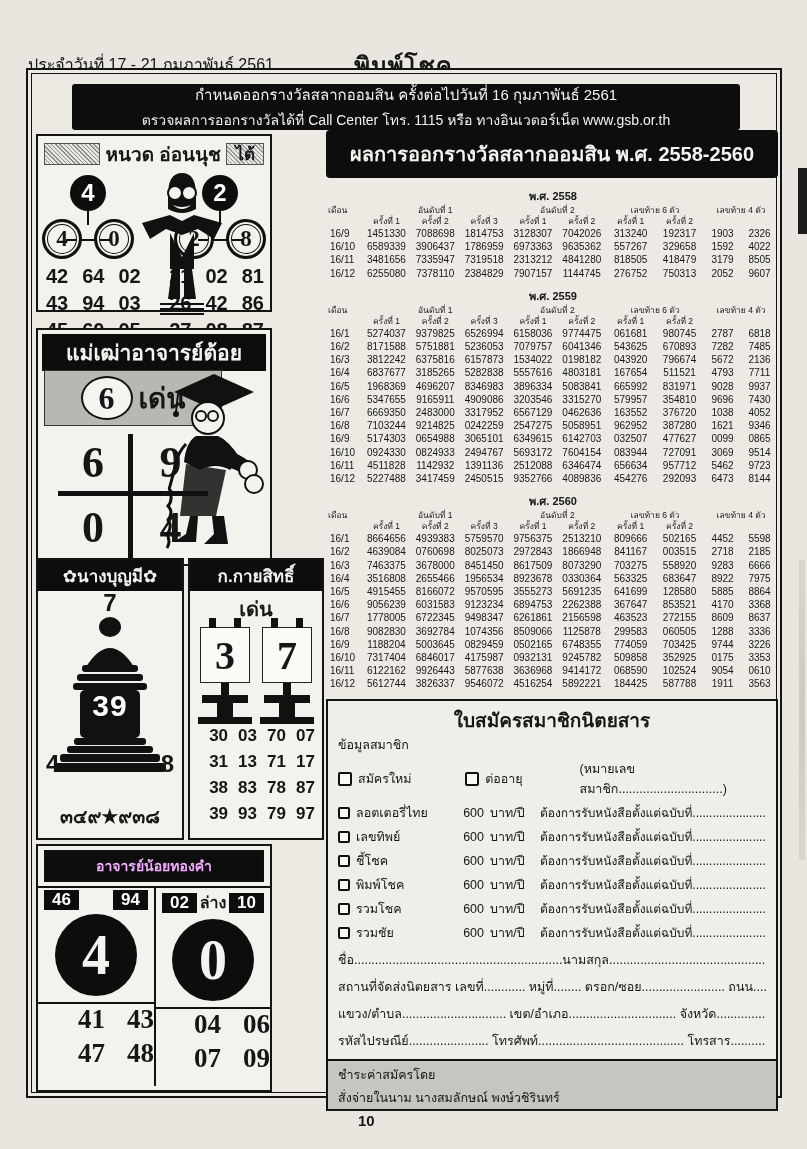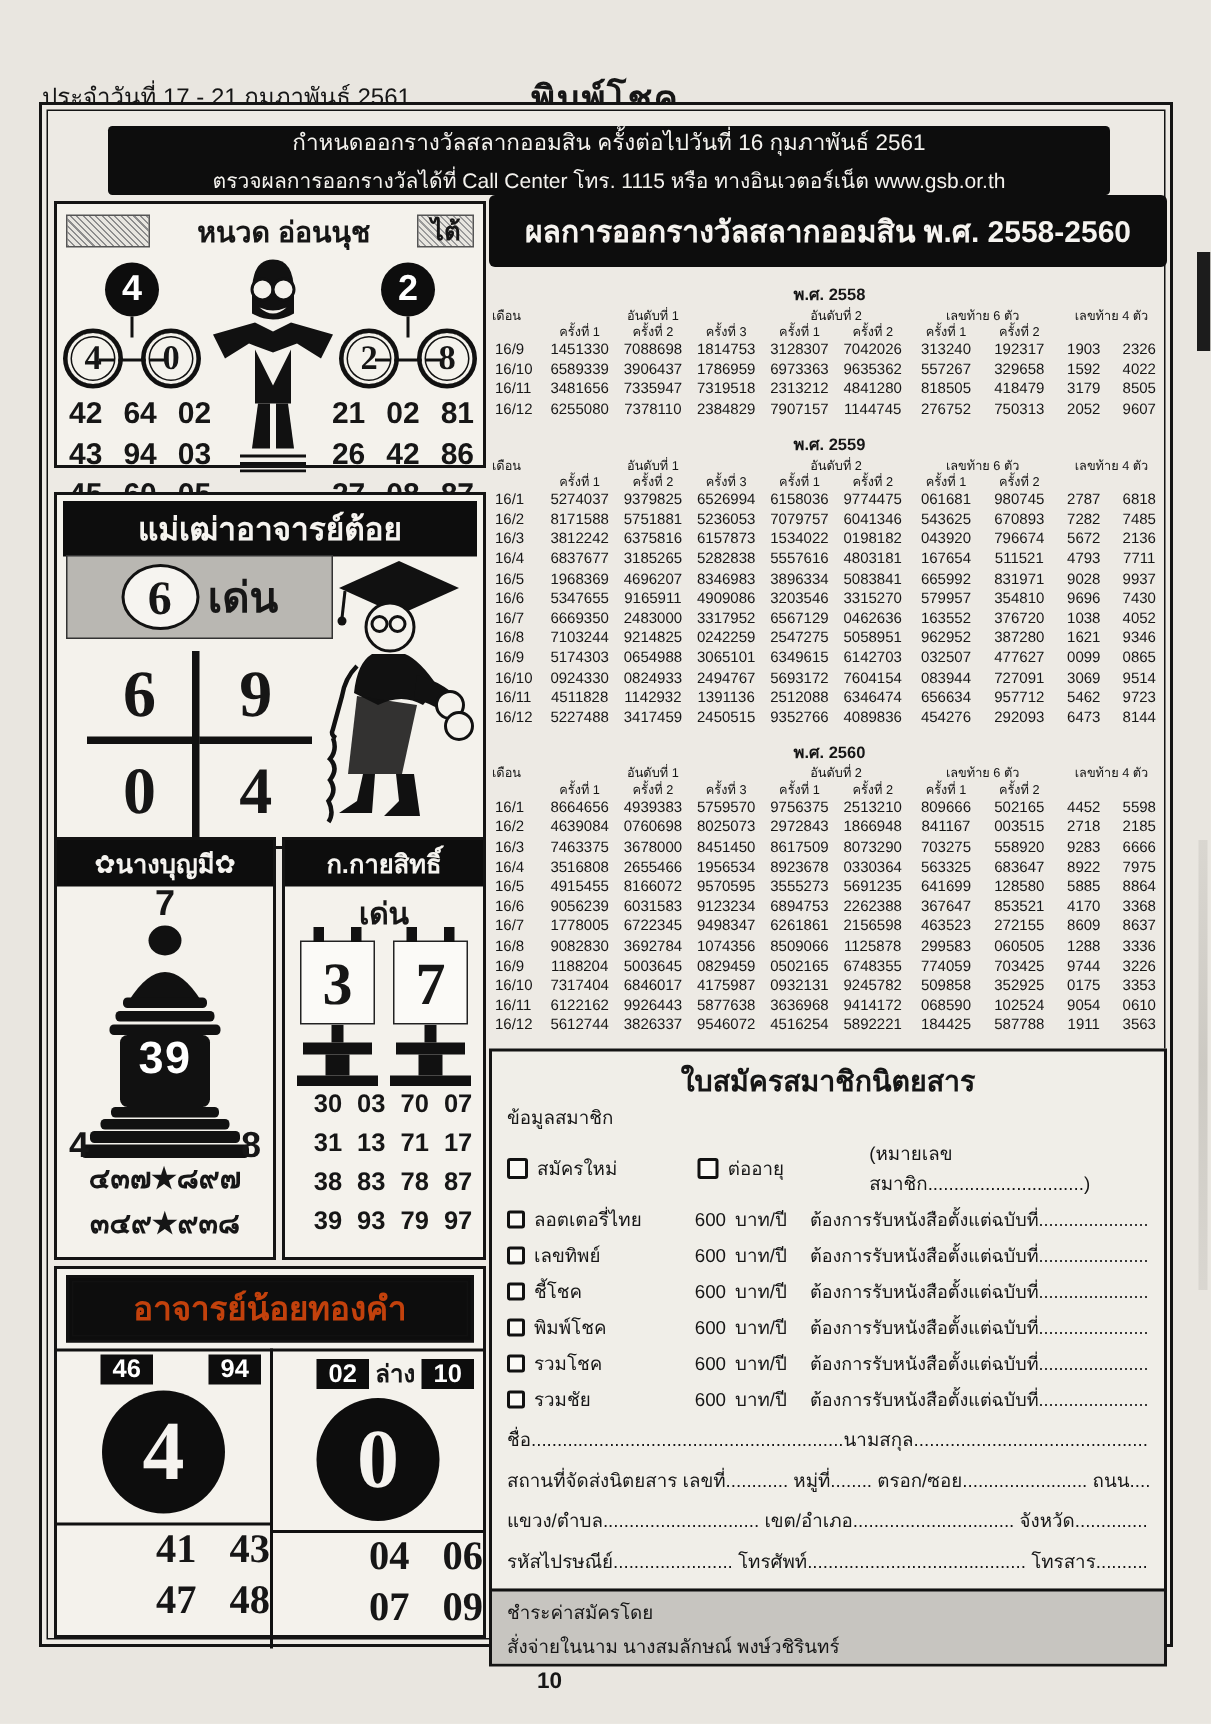--- a/index.html
+++ b/index.html
@@ -26,21 +26,21 @@
     background:#edeae4; }
 
   
   .gsb-banner { position:absolute; left:44px; top:14px; width:668px; height:46px;
     background:#0d0d0d; color:#f4f2ee; text-align:center; border-radius:3px;
     display:flex; flex-direction:column; justify-content:center; gap:2px; }
   .gsb-banner .l1 { font-size:15px; }
   .gsb-banner .l2 { font-size:14px; }
 
   
-  .lbox { position:absolute; left:8px; width:288px; background:#f4f2ec; border:2px solid #141414; }
+  .lbox { position:absolute; left:8px; width:236px; background:#f4f2ec; border:2px solid #141414; }
   .black-bar { background:#0d0d0d; color:#f5f3ef; text-align:center; font-weight:bold; }
 
   
   #box-nuat { top:64px; height:178px; }
   .nuat-titlerow { display:flex; align-items:center; justify-content:space-between; padding:3px 6px 0 6px; }
   .hatch { background:repeating-linear-gradient(45deg,#8d8d8d 0 1px,#e8e6e0 1px 3px);
     border:1px solid #555; width:56px; height:22px; }
   .nuat-title { font-size:19px; font-weight:bold; }
   .nuat-tag { font-size:17px; font-weight:bold; padding:0 8px; height:22px; line-height:22px;
     background:repeating-linear-gradient(45deg,#9a9a9a 0 1px,#e8e6e0 1px 3px); border:1px solid #555; }
@@ -94,25 +94,25 @@
     font-family:"Liberation Serif","DejaVu Serif",serif; font-size:40px; font-weight:bold;
     position:relative; }
   .placard::before { content:""; position:absolute; top:-10px; left:8px; width:7px; height:10px; background:#111; }
   .placard::after  { content:""; position:absolute; top:-10px; right:8px; width:7px; height:10px; background:#111; }
   .kai-grid { position:absolute; bottom:8px; left:12px; right:0; font-size:17px; font-weight:bold; }
   .kai-grid .grid-row { display:flex; justify-content:center; gap:10px; height:26px; }
 
   
   #box-ajannoi { top:774px; height:248px; }
   .ajannoi-title { margin:4px 6px; border:2px solid #111; outline:1px solid #111; outline-offset:-5px;
-    background:#0d0d0d; color:#c2410c; text-align:center; font-size:22px; font-weight:bold; padding:3px 0; }
+    background:#0d0d0d; color:#f0abfc; text-align:center; font-size:14px; font-weight:bold; padding:3px 0; }
   .ajannoi-grid { display:grid; grid-template-columns:1fr 1fr; height:200px; }
   .aj-cell { border-top:2px solid #111; position:relative; padding-top:2px; }
   .aj-cell.right { border-left:2px solid #111; }
-  .badge-row { display:flex; justify-content:space-between; align-items:center; padding:0 6px;margin-left:23px; }
+  .badge-row { display:flex; justify-content:space-between; align-items:center; padding:0 6px; }
   .badge { background:#0d0d0d; color:#fff; font-weight:bold; font-size:17px; padding:0 8px; }
   .badge-mid { font-weight:bold; font-size:16px; }
   .big-circle { width:82px; height:82px; border-radius:50%; background:#0d0d0d; color:#f5f3ef;
     font-family:"Liberation Serif","DejaVu Serif",serif; font-size:56px; font-weight:bold;
     display:flex; align-items:center; justify-content:center; margin:4px auto 0; }
   .aj-nums { border-top:2px solid #111; margin-top:6px; text-align:center;
     font-family:"Liberation Serif","DejaVu Serif",serif; font-size:27px; font-weight:bold; }
   .aj-nums .grid-row { display:flex; justify-content:flex-end; gap:22px; height:34px; }
 
   
@@ -286,21 +286,20 @@
           <rect x="10" y="139" width="100" height="8" rx="3" fill="#111"></rect>
           <rect x="4" y="148" width="112" height="9" rx="3" fill="#111"></rect>
         </svg>
         <div class="pagoda-num">39</div>
       </div>
       <div class="nang-sides">
         <span>4</span>
         <span>8</span>
       </div>
       <div class="thai-rows">
-        <div>๔๓๗★๘๙๗</div>
         <div>๓๔๙★๙๓๘</div>
       </div>
     </div>
 
     <div class="lbox" id="box-kai">
       <div class="black-bar">ก.กายสิทธิ์</div>
       <div class="kai-den">เด่น</div>
       <div class="placards">
         <div class="placard-unit">
           <div class="placard">3</div>

